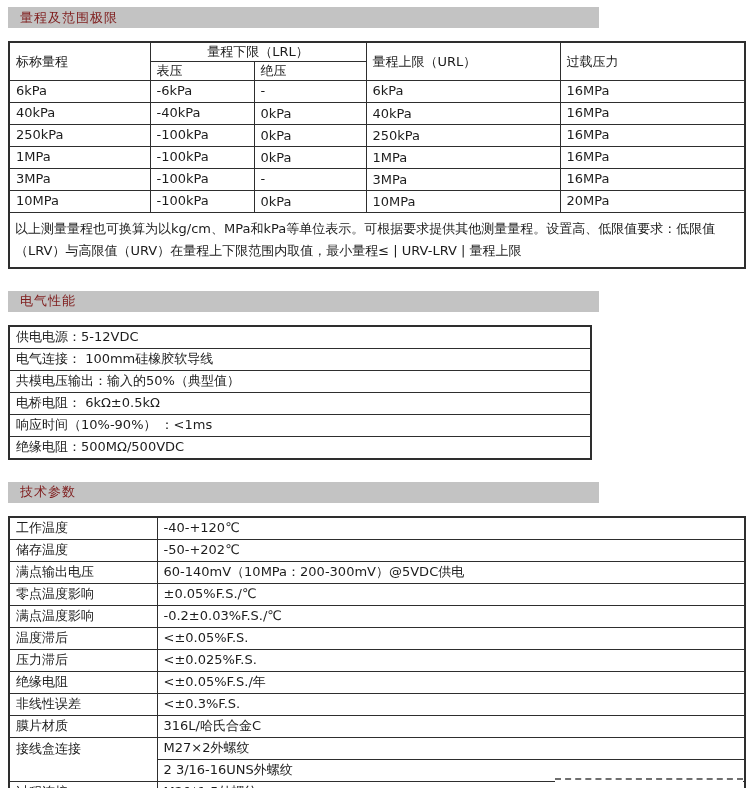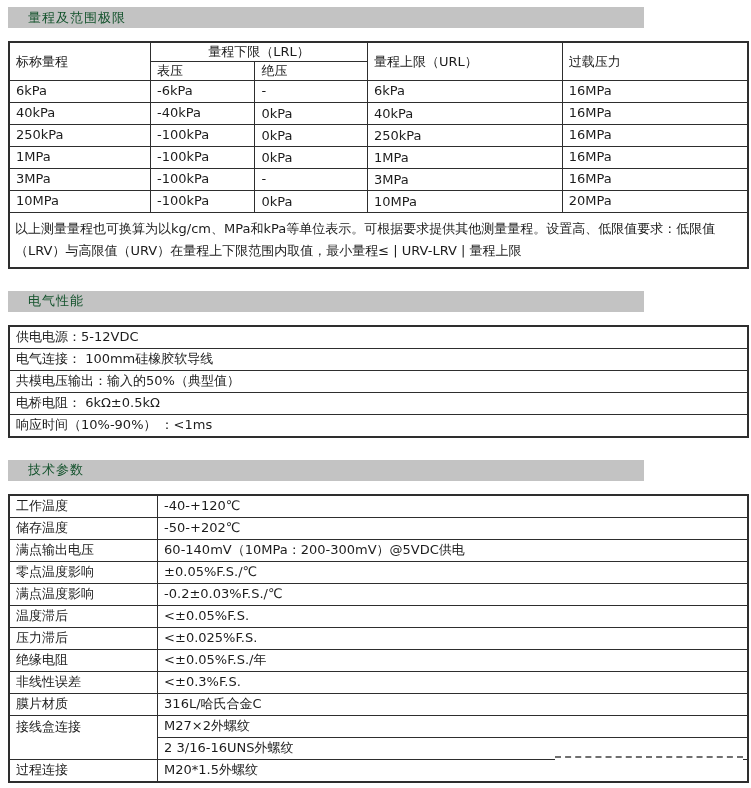--- a/index.html
+++ b/index.html
@@ -9,37 +9,37 @@
     height: 788px;
     font-family: "DejaVu Sans", "Liberation Sans", sans-serif;
     color: #1c1c1c;
     font-size: 13px;
     position: relative;
   }
   .page { padding: 7px 8px 0 8px; }
 
   
   .section-bar {
-    width: 636px;
+    width: 591px;
     height: 21px;
     background: #c3c3c3;
     display: flex;
     align-items: center;
-    padding-left: 20px;
+    padding-left: 12px;
     font-size: 13px;
-    color: #14532d;
+    color: #7f1d1d;
     letter-spacing: 1px;
   }
   .gap-after-bar { height: 13px; }
   .gap-before-bar { height: 22px; }
 
   table {
     border-collapse: collapse;
     table-layout: fixed;
-    width: 741px;
+    width: 584px;
   }
   table, td, th {
     border: 1px solid #2e2e2e;
   }
   table { border-width: 2px; }
   td {
     padding: 1px 6px 2px 6px;
     vertical-align: middle;
     font-size: 13px;
     line-height: 18px;
@@ -174,20 +174,23 @@
         </tr>
       <tr>
           <td>共模电压输出：输入的50%（典型值）</td>
         </tr>
       <tr>
           <td>电桥电阻： 6kΩ±0.5kΩ</td>
         </tr>
       <tr>
           <td>响应时间（10%-90%） ：&lt;1ms</td>
         </tr>
+      <tr>
+          <td>绝缘电阻：500MΩ/500VDC</td>
+        </tr>
     </tbody>
   </table>
 
   <div class="gap-before-bar"></div>
   <div class="section-bar">
     <span>技术参数</span>
   </div>
   <div class="gap-after-bar"></div>
 
   <div class="tech-wrap">

